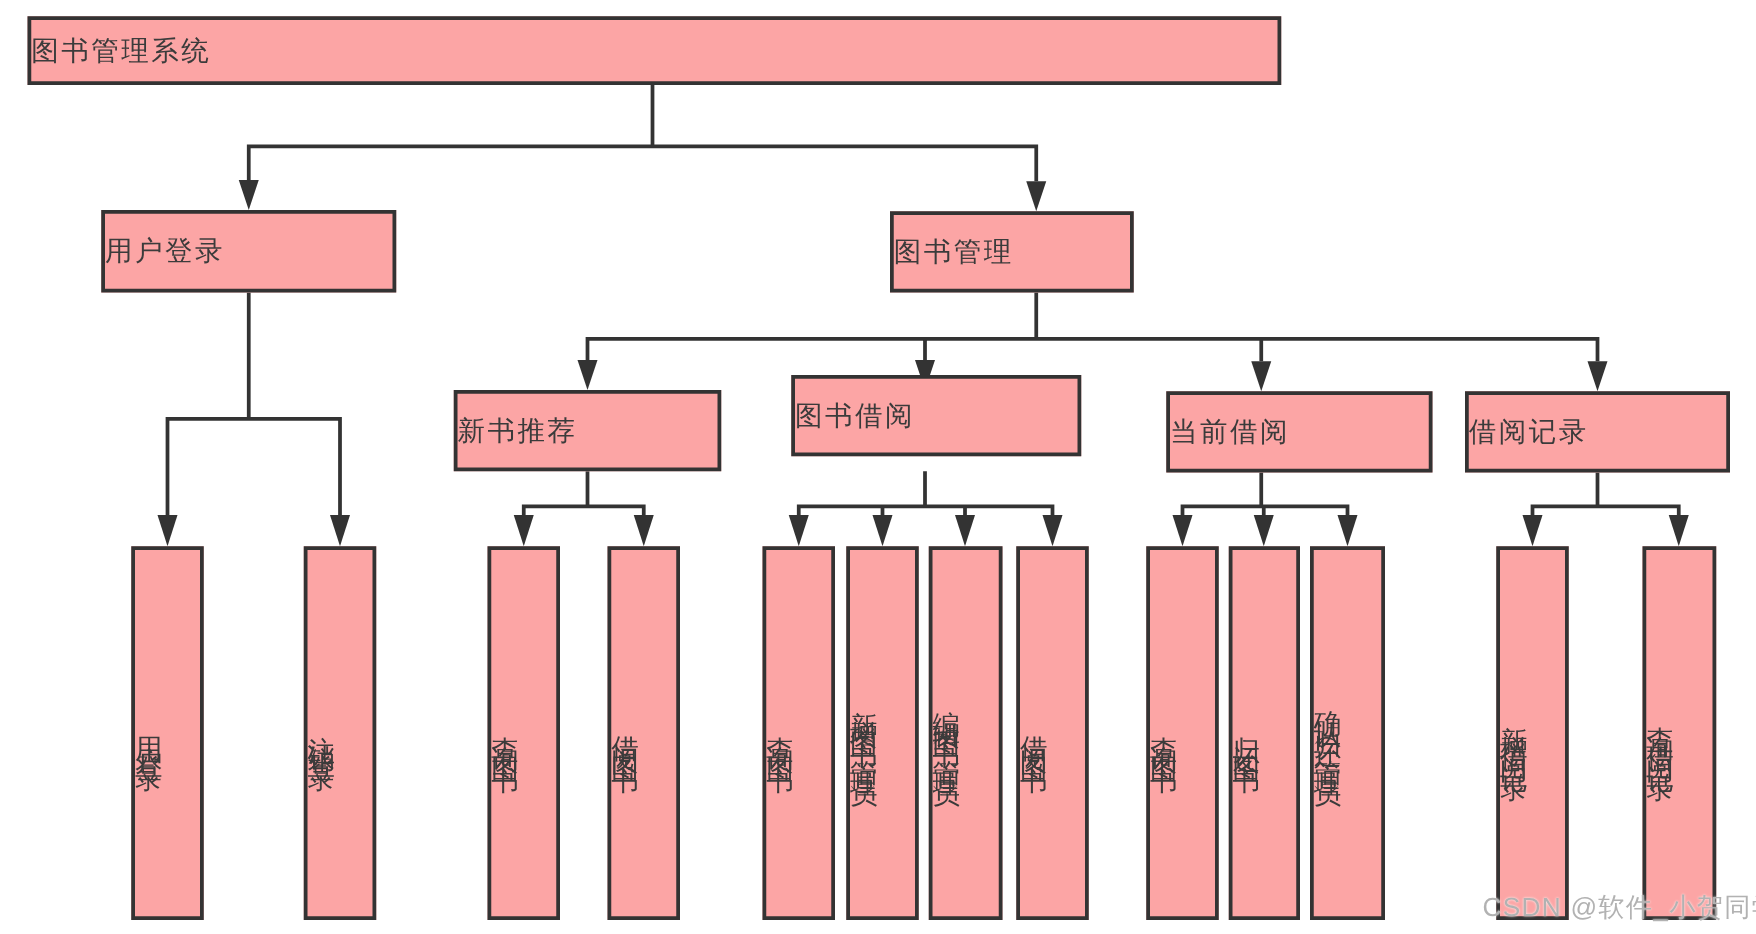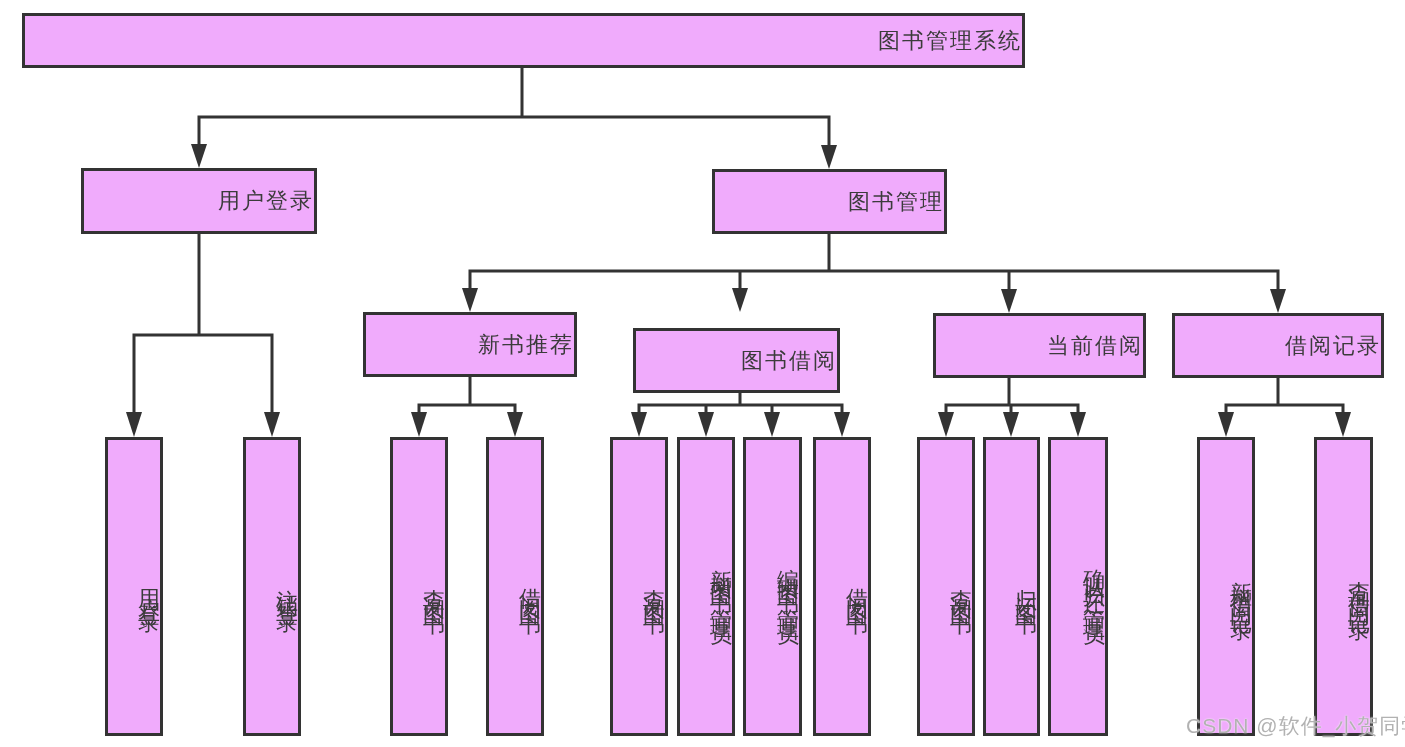--- a/index.html
+++ b/index.html
@@ -17,47 +17,47 @@
   }
   #wires {
     position: absolute;
     left: 0;
     top: 0;
     z-index: 1;
   }
   .box {
     position: absolute;
     box-sizing: border-box;
-    background: #f0abfc;
+    background: #fca5a5;
     border: 3px solid #333333;
     display: flex;
     align-items: center;
-    justify-content: flex-end;
+    justify-content: flex-start;
     z-index: 2;
   }
   .box span {
     color: #3b3b3b;
     font-size: 22px;
     letter-spacing: 2px;
     white-space: nowrap;
   }
   .leaf span {
     writing-mode: vertical-rl;
     text-orientation: mixed;
     font-size: 22px;
     letter-spacing: 8px;
     line-height: 1;
     white-space: nowrap;
   }
   
   .n-root    { left: 22px;   top: 13px;  width: 1003px; height: 55px; }
   .n-login   { left: 81px;   top: 168px; width: 236px;  height: 66px; }
-  .n-mgmt    { left: 712px;  top: 169px; width: 235px;  height: 65px; }
+  .n-mgmt    { left: 712px;  top: 169px; width: 195px;  height: 65px; }
   .n-rec     { left: 363px;  top: 312px; width: 214px;  height: 65px; }
-  .n-borrow  { left: 633px;  top: 328px; width: 207px;  height: 65px; }
+  .n-borrow  { left: 633px;  top: 300px; width: 232px;  height: 65px; }
   .n-current { left: 933px;  top: 313px; width: 213px;  height: 65px; }
   .n-records { left: 1172px; top: 313px; width: 212px;  height: 65px; }
   
   .leaf { top: 437px; height: 299px; }
   .l1  { left: 105px;  width: 58px; }
   .l2  { left: 243px;  width: 58px; }
   .l3  { left: 390px;  width: 58px; }
   .l4  { left: 486px;  width: 58px; }
   .l5  { left: 610px;  width: 58px; }
   .l6  { left: 677px;  width: 58px; }

